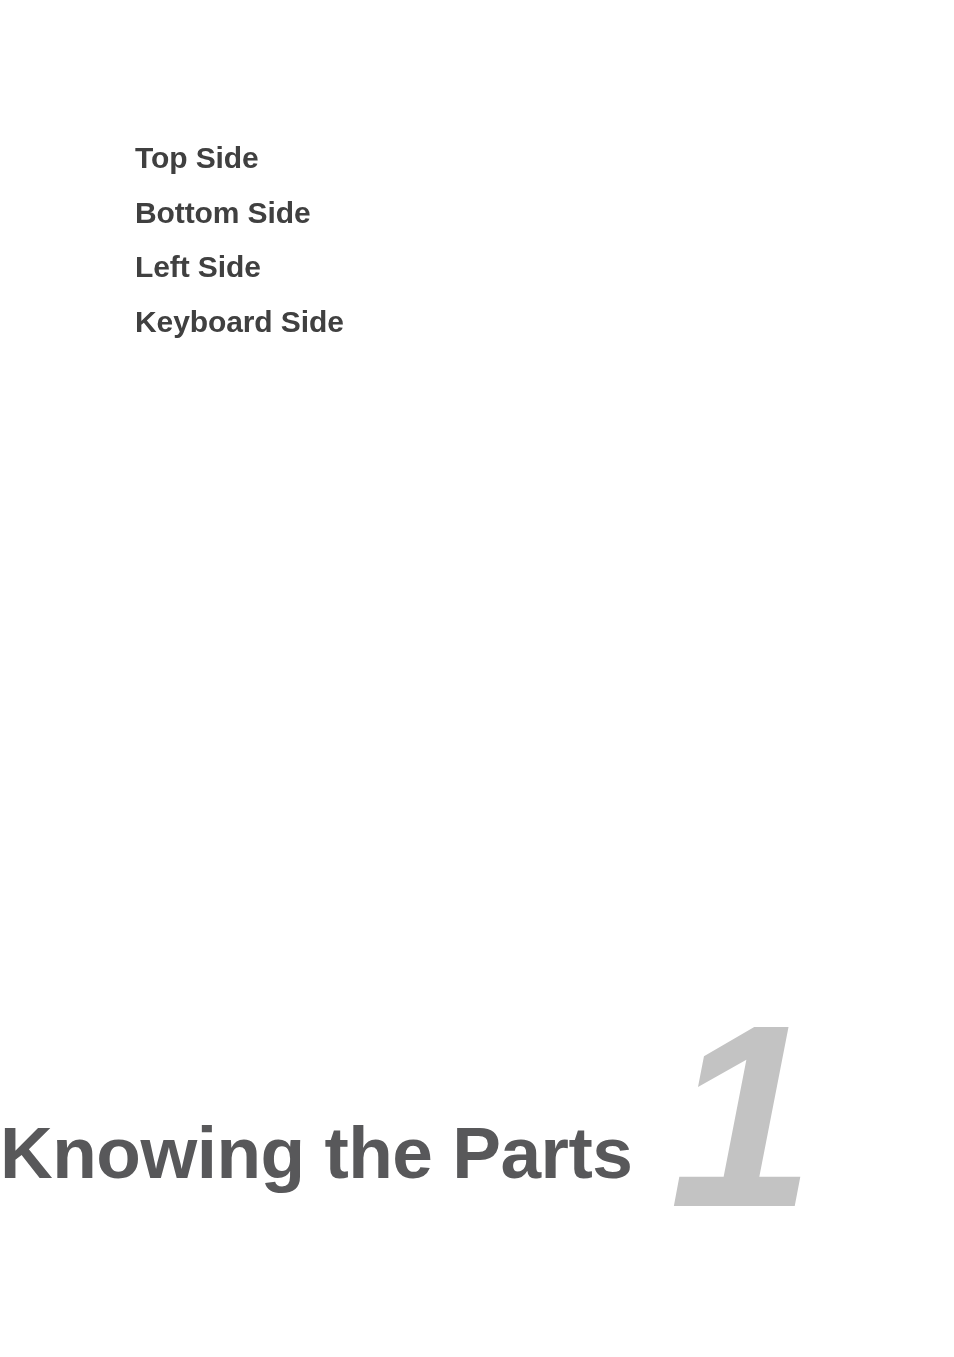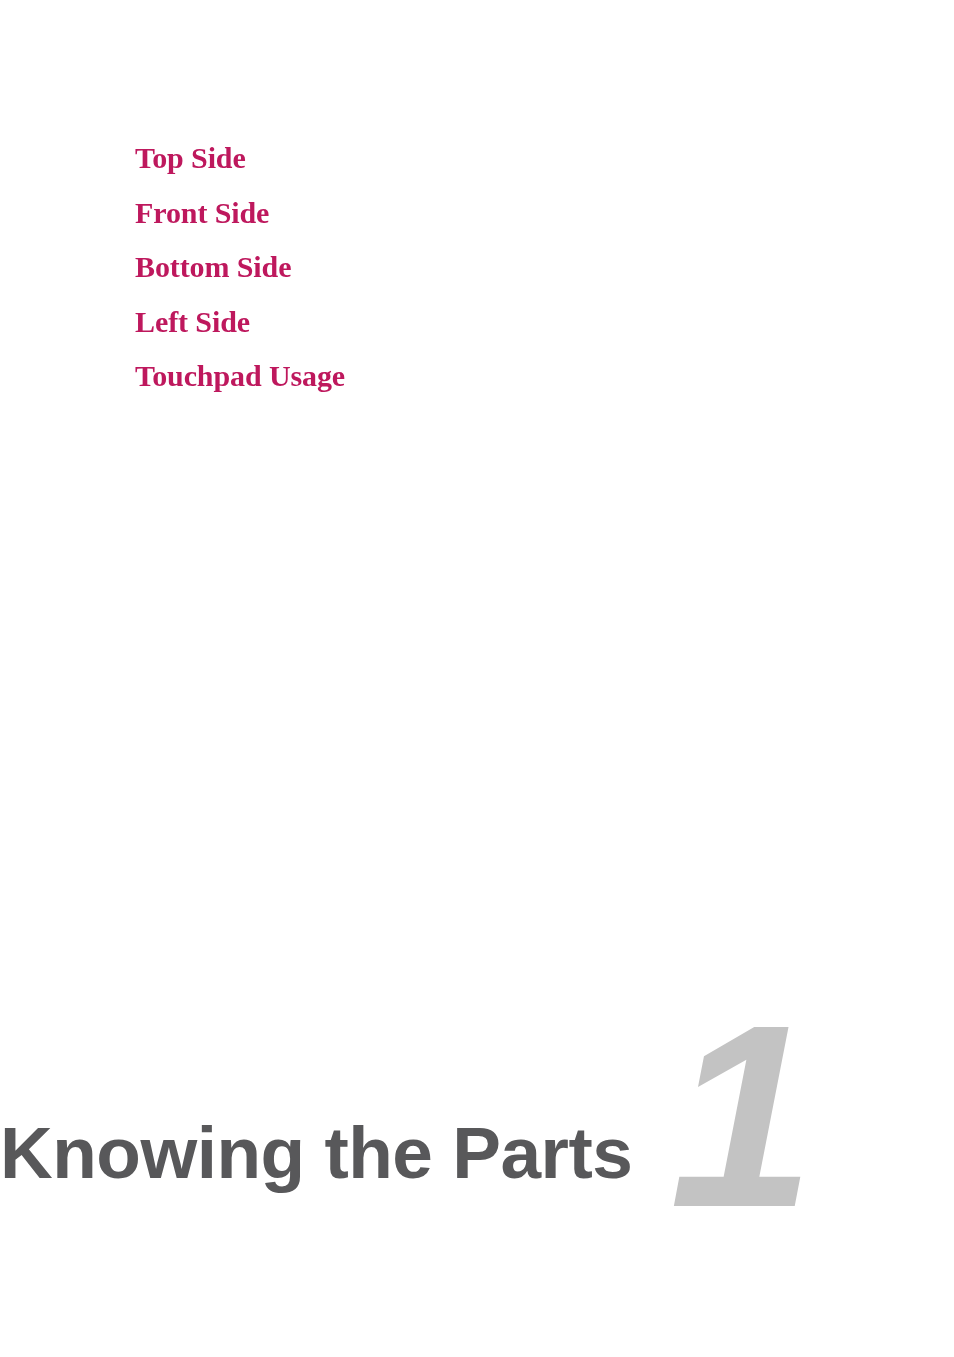--- a/index.html
+++ b/index.html
@@ -23,25 +23,25 @@
   .contents-list {
     position: absolute;
     left: 135px;
     top: 131px;
     margin: 0;
     padding: 0;
     list-style: none;
   }
 
   .contents-item {
-    font-family: Liberation Serif, serif;
+    font-family: Liberation Sans, sans-serif;
     font-weight: bold;
     font-size: 30px;
     line-height: 54.5px;
-    color: #be185d;
+    color: #404040;
     letter-spacing: -0.1px;
     white-space: nowrap;
   }
 
   
   .chapter-block {
     position: absolute;
     left: 0;
     top: 0;
     width: 954px;
@@ -81,24 +81,23 @@
     z-index: 2;
   }
 </style>
 </head>
 <body>
 
 <div class="page">
 
   <ul class="contents-list">
     <li class="contents-item">Top Side</li>
-    <li class="contents-item">Front Side</li>
     <li class="contents-item">Bottom Side</li>
     <li class="contents-item">Left Side</li>
-    <li class="contents-item">Touchpad Usage</li>
+    <li class="contents-item">Keyboard Side</li>
   </ul>
 
   <div class="chapter-block">
     <div class="chapter-number">1</div>
     <div class="chapter-title">Knowing the Parts</div>
   </div>
 
 </div>
 
 </body></html>

